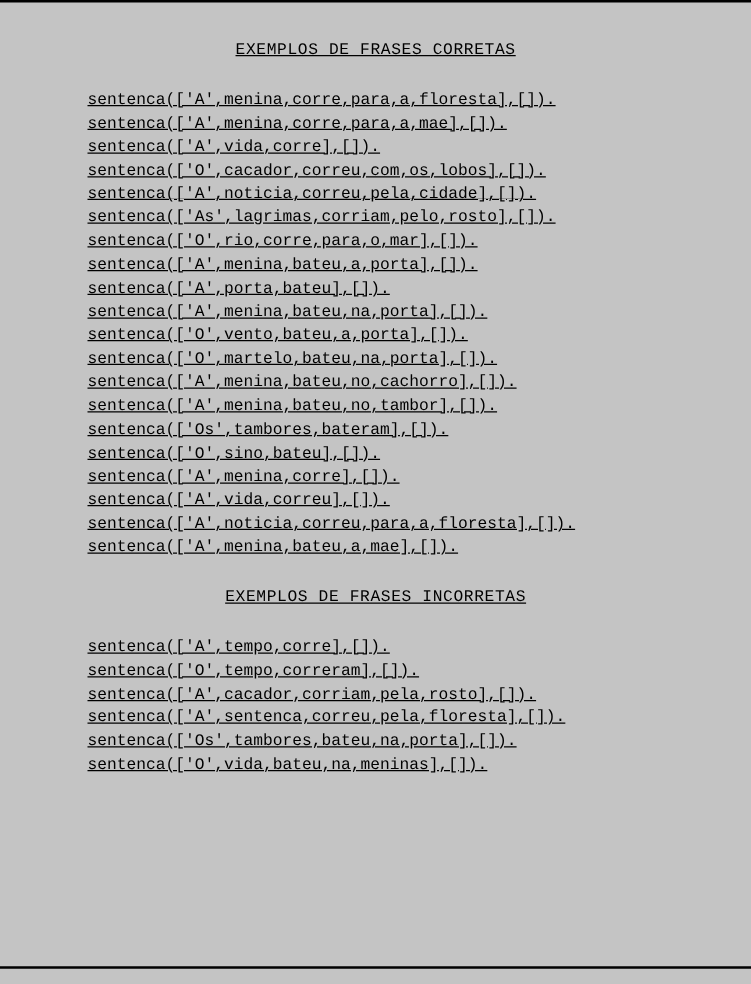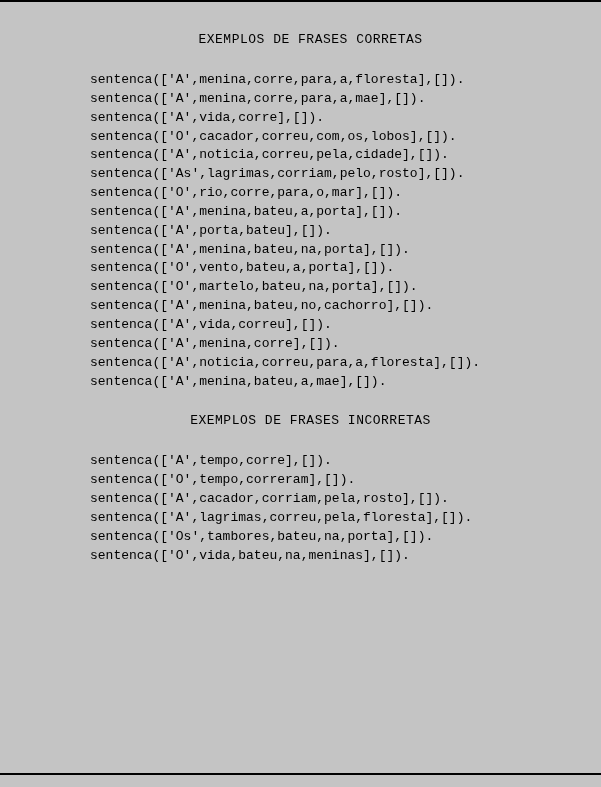--- a/index.html
+++ b/index.html
@@ -10,21 +10,22 @@
     body {
       width: 601px;
       height: 787px;
       background: #c4c4c4;
       font-family: "Courier New", Courier, monospace;
       font-size: 13px;
       position: relative;
       border-top: 2px solid #000;
     }
     .content {
-      padding: 30px 0 0 90px;
+      padding: 30px 0 0 70px;
+      text-decoration: underline;
     }
     .heading {
       text-align: center;
       padding: 0 70px 24px 0;
       font-family: "Courier New", Courier, monospace;
       font-size: 13px;
       letter-spacing: 0.5px;
     }
     .code-line {
       line-height: 1.45;
@@ -54,29 +55,32 @@
       <div class="code-line">sentenca(['O',cacador,correu,com,os,lobos],[]).</div>
       <div class="code-line">sentenca(['A',noticia,correu,pela,cidade],[]).</div>
       <div class="code-line">sentenca(['As',lagrimas,corriam,pelo,rosto],[]).</div>
       <div class="code-line">sentenca(['O',rio,corre,para,o,mar],[]).</div>
       <div class="code-line">sentenca(['A',menina,bateu,a,porta],[]).</div>
       <div class="code-line">sentenca(['A',porta,bateu],[]).</div>
       <div class="code-line">sentenca(['A',menina,bateu,na,porta],[]).</div>
       <div class="code-line">sentenca(['O',vento,bateu,a,porta],[]).</div>
       <div class="code-line">sentenca(['O',martelo,bateu,na,porta],[]).</div>
       <div class="code-line">sentenca(['A',menina,bateu,no,cachorro],[]).</div>
+      <div class="code-line">sentenca(['A',menina,bateu,no,tambor],[]).</div>
+      <div class="code-line">sentenca(['Os',tambores,bateram],[]).</div>
+      <div class="code-line">sentenca(['O',sino,bateu],[]).</div>
+      <div class="code-line">sentenca(['A',menina,corre],[]).</div>
       <div class="code-line">sentenca(['A',vida,correu],[]).</div>
-      <div class="code-line">sentenca(['A',menina,corre],[]).</div>
       <div class="code-line">sentenca(['A',noticia,correu,para,a,floresta],[]).</div>
       <div class="code-line">sentenca(['A',menina,bateu,a,mae],[]).</div>
     </div>
   <div class="heading">EXEMPLOS DE FRASES INCORRETAS</div>
   <div class="block" id="incorrect-block">
       <div class="code-line">sentenca(['A',tempo,corre],[]).</div>
       <div class="code-line">sentenca(['O',tempo,correram],[]).</div>
       <div class="code-line">sentenca(['A',cacador,corriam,pela,rosto],[]).</div>
-      <div class="code-line">sentenca(['A',lagrimas,correu,pela,floresta],[]).</div>
+      <div class="code-line">sentenca(['A',sentenca,correu,pela,floresta],[]).</div>
       <div class="code-line">sentenca(['Os',tambores,bateu,na,porta],[]).</div>
       <div class="code-line">sentenca(['O',vida,bateu,na,meninas],[]).</div>
     </div>
 </div>
 
 <div class="bottom-rule"></div>
 
 </body></html>

